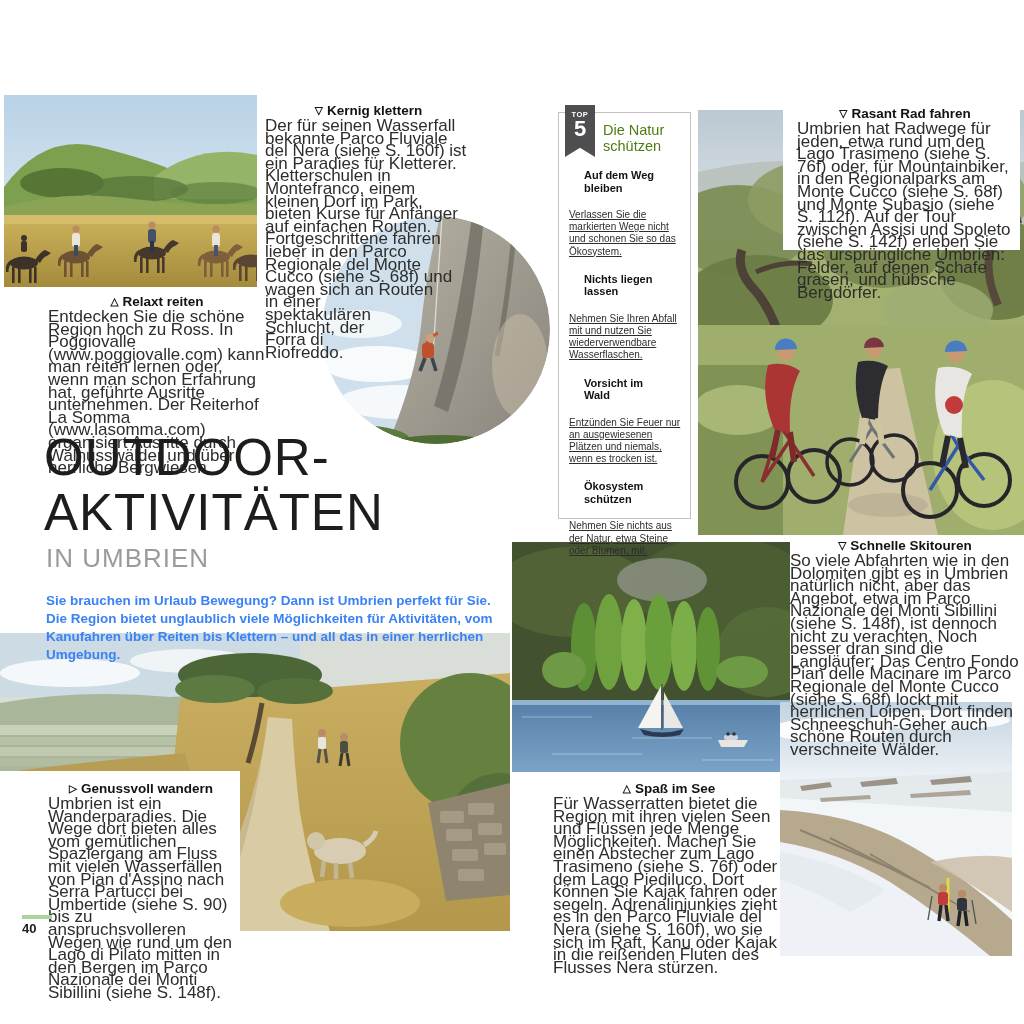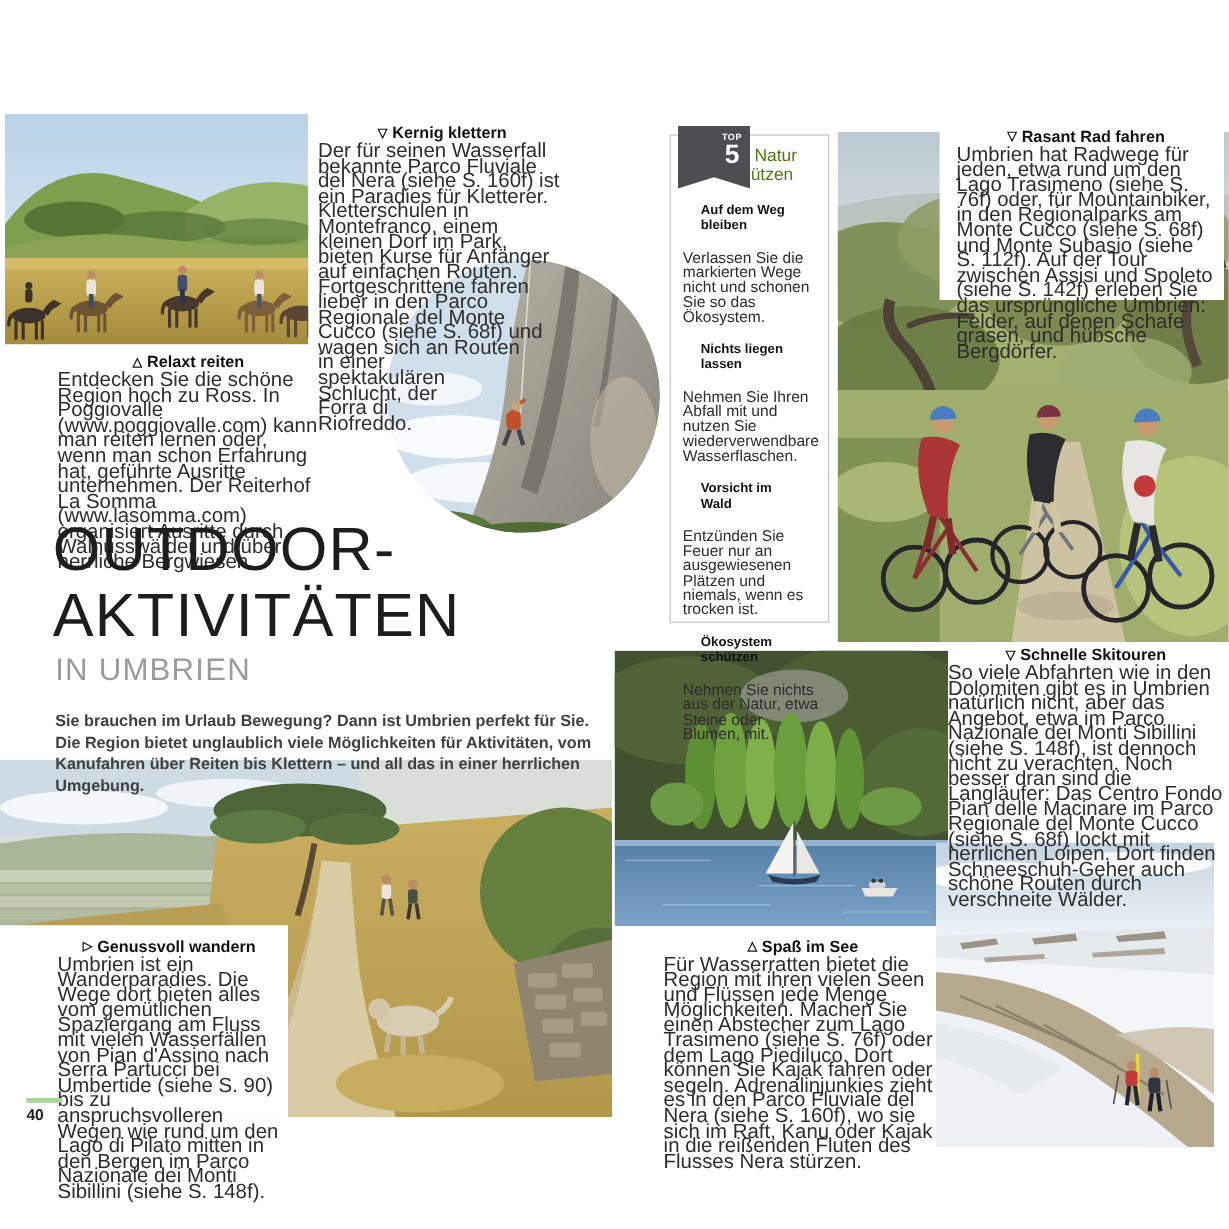--- a/index.html
+++ b/index.html
@@ -11,34 +11,34 @@
   .whitebox{position:absolute;background:#fff;z-index:2;}
   .sec{position:absolute;z-index:3;}
   .sec h3{margin:0 0 2px 0;font-size:13.5px;font-weight:bold;color:#121212;text-align:center;}
   .tri{font-size:10.5px;margin-right:4px;position:relative;top:-1px;color:#121212;}
   .sec p{margin:0;font-size:17px;line-height:12.6px;color:#2e2d2c;}
   .wrapnarrow{width:130px;}
   
   .top5{position:absolute;left:558px;top:112px;width:133px;height:407px;border:1px solid #c2c2c2;
         background:#fff;z-index:3;box-sizing:border-box;}
   .ribbon{position:absolute;left:6px;top:-8px;width:30px;height:52px;background:#4e4e50;
-          clip-path:polygon(0 0,100% 0,100% 100%,50% 82%,0 100%);text-align:center;color:#fff;padding-left:30px;}
+          clip-path:polygon(0 0,100% 0,100% 100%,50% 82%,0 100%);text-align:center;color:#fff;}
   .ribbon .rt{display:block;font-size:7.5px;font-weight:bold;letter-spacing:.5px;margin-top:5px;}
   .ribbon .rn{display:block;font-size:22px;font-weight:bold;line-height:20px;}
   .t5title{margin:9px 6px 14px 44px;font-size:14.5px;line-height:16px;font-weight:normal;color:#4d7c0f;}
   .t5item{margin:0 8px 11px 10px;}
   .t5item h4{margin:15px;font-size:11px;line-height:12.5px;color:#121212;}
-  .t5item p{margin:0;font-size:13px;line-height:12.2px;color:#2e2d2c;}
+  .t5item p{margin:0;font-size:10px;line-height:12.2px;color:#2e2d2c;text-decoration:underline;}
   
   .title{position:absolute;left:44px;top:430px;z-index:3;color:#1d1d1b;font-size:51px;line-height:55px;
          font-weight:200;letter-spacing:1px;}
   .subtitle{position:absolute;left:46px;top:543px;z-index:3;color:#9b9b9b;font-size:26px;
             font-weight:200;letter-spacing:1px;}
   .intro{position:absolute;left:46px;top:578px;width:450px;z-index:3;font-size:13.5px;line-height:18px;
-         font-weight:bold;color:#404040;}
+         font-weight:bold;color:#3b82f6;}
   .pagebar{position:absolute;left:22px;top:915px;width:30px;height:4px;background:#a9d49c;z-index:3;}
   .pagenum{position:absolute;left:22px;top:921px;font-size:13px;font-weight:bold;color:#1d1d1b;z-index:3;}
 </style>
 </head>
 <body>
 
 <div class="page">
 
   <div class="ph" style="left:4px;top:95px;width:253px;height:192px">
     <svg viewBox="0 0 253 192" preserveAspectRatio="none">

